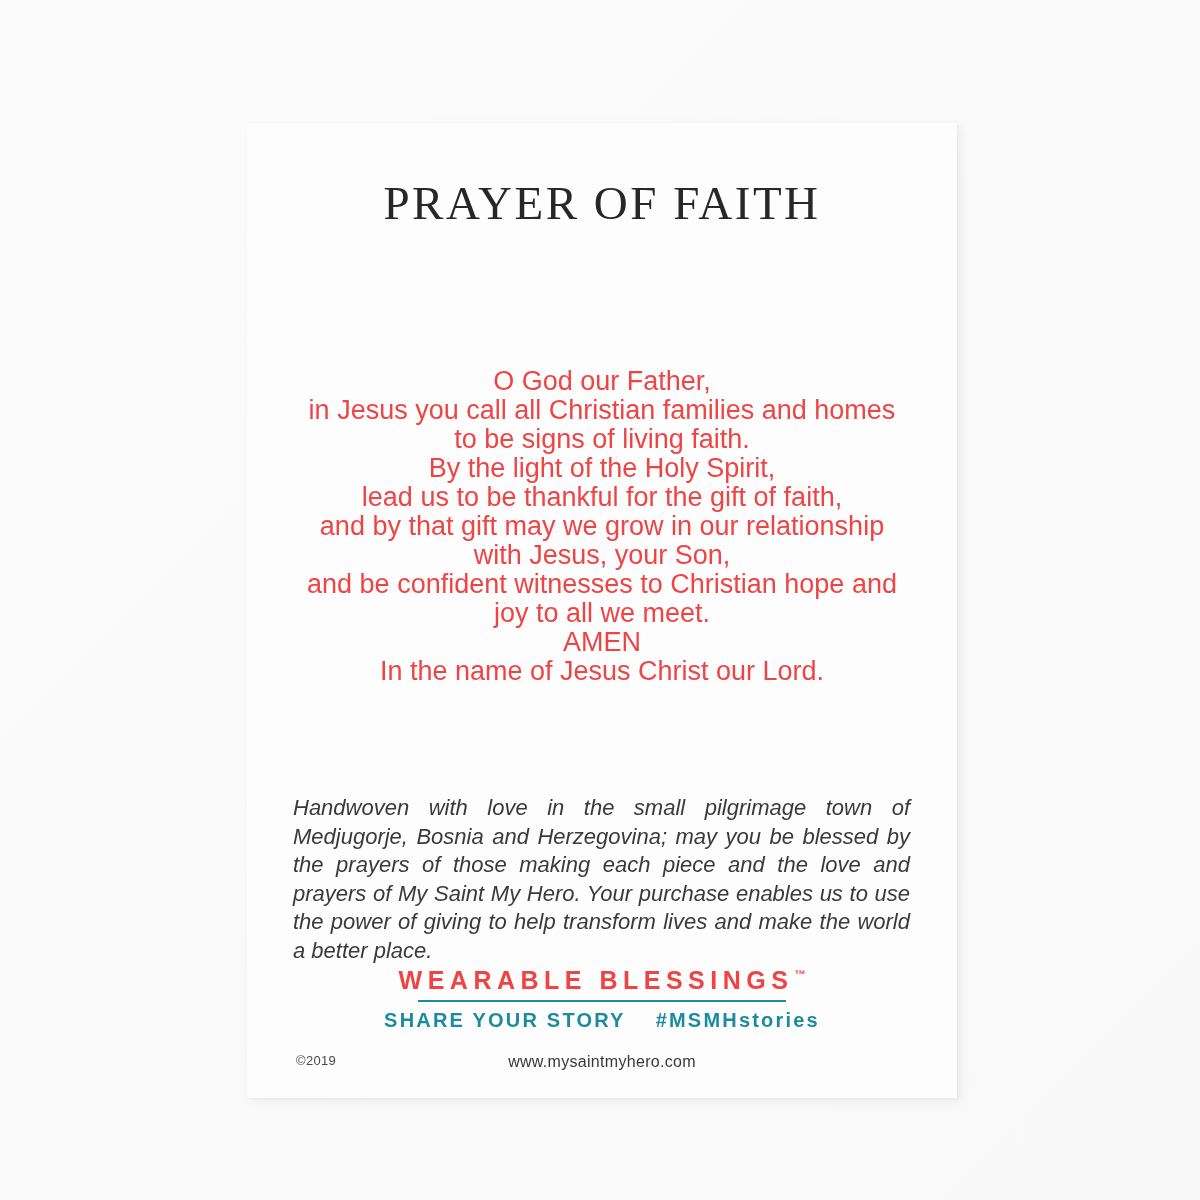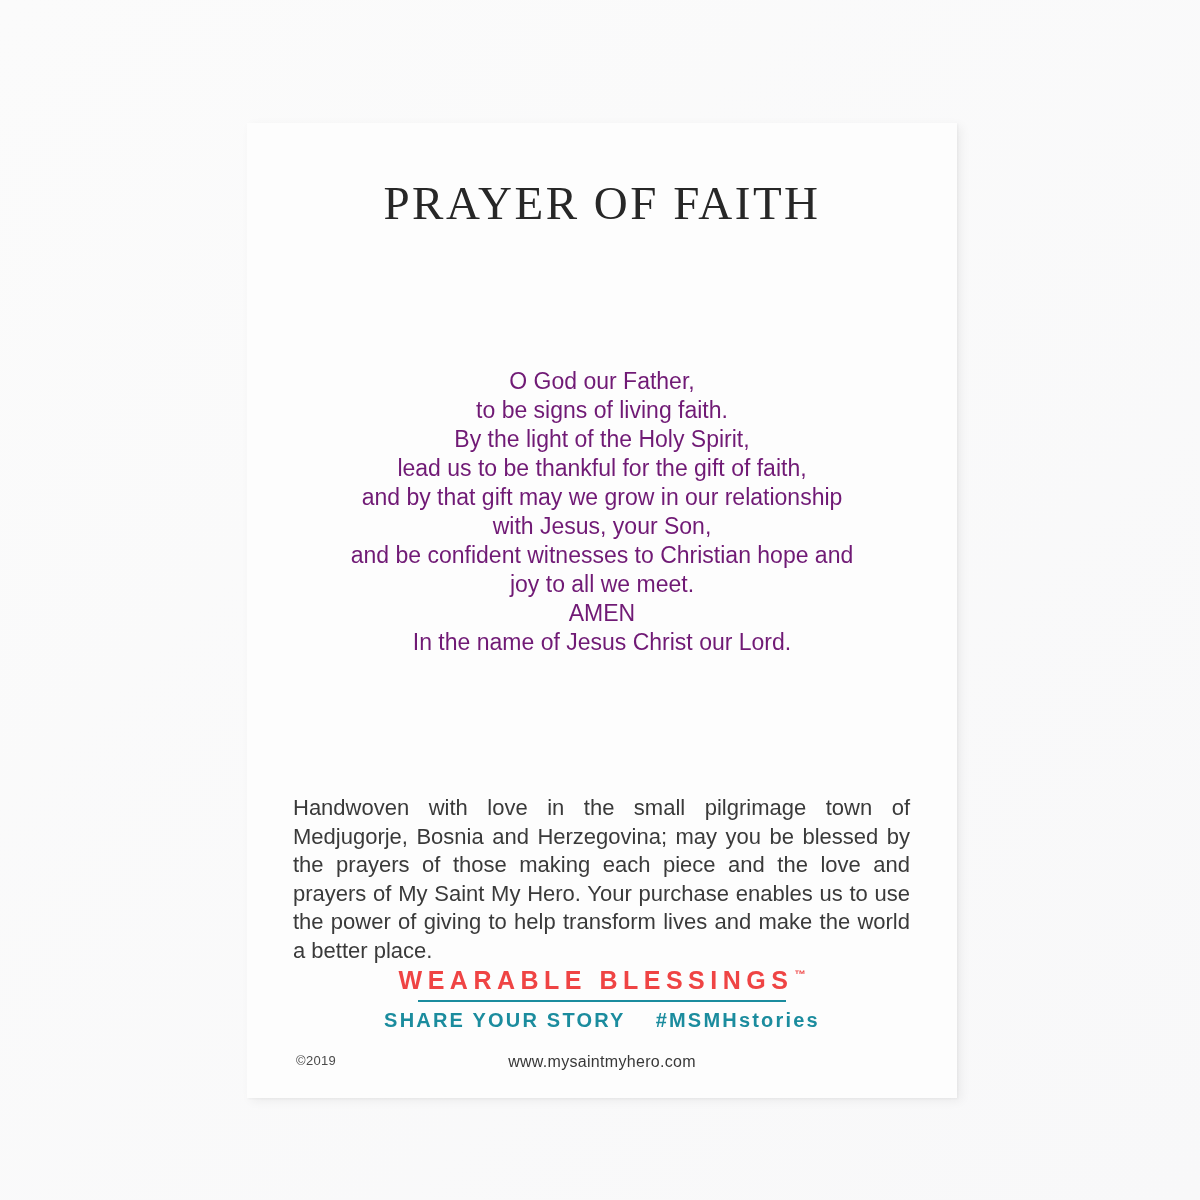--- a/index.html
+++ b/index.html
@@ -37,33 +37,34 @@
     letter-spacing: 2.5px;
     color: #272727;
     line-height: 1;
   }
   .prayer {
     position: absolute;
     top: 244px;
     left: 0;
     width: 100%;
     text-align: center;
-    color: #701a75;
-    font-size: 23px;
+    color: #ef4444;
+    font-size: 27px;
     line-height: 29px;
   }
   .blessing-paragraph {
     position: absolute;
     top: 671px;
     left: 46px;
     width: 617px;
     text-align: justify;
     color: #3a3a3a;
     font-size: 22px;
     line-height: 28.5px;
+    font-style: italic;
   }
   .brand {
     position: absolute;
     top: 845px;
     left: 0;
     width: 100%;
     text-align: center;
   }
   .brand-wordmark {
     font-size: 25px;
@@ -125,20 +126,21 @@
 </head>
 <body>
 
 <div class="stage">
   <div class="card">
 
     <h1 class="card-title">PRAYER OF FAITH</h1>
 
     <div class="prayer">
       <div>O God our Father,</div>
+      <div>in Jesus you call all Christian families and homes</div>
       <div>to be signs of living faith.</div>
       <div>By the light of the Holy Spirit,</div>
       <div>lead us to be thankful for the gift of faith,</div>
       <div>and by that gift may we grow in our relationship</div>
       <div>with Jesus, your Son,</div>
       <div>and be confident witnesses to Christian hope and</div>
       <div>joy to all we meet.</div>
       <div>AMEN</div>
       <div>In the name of Jesus Christ our Lord.</div>
     </div>

